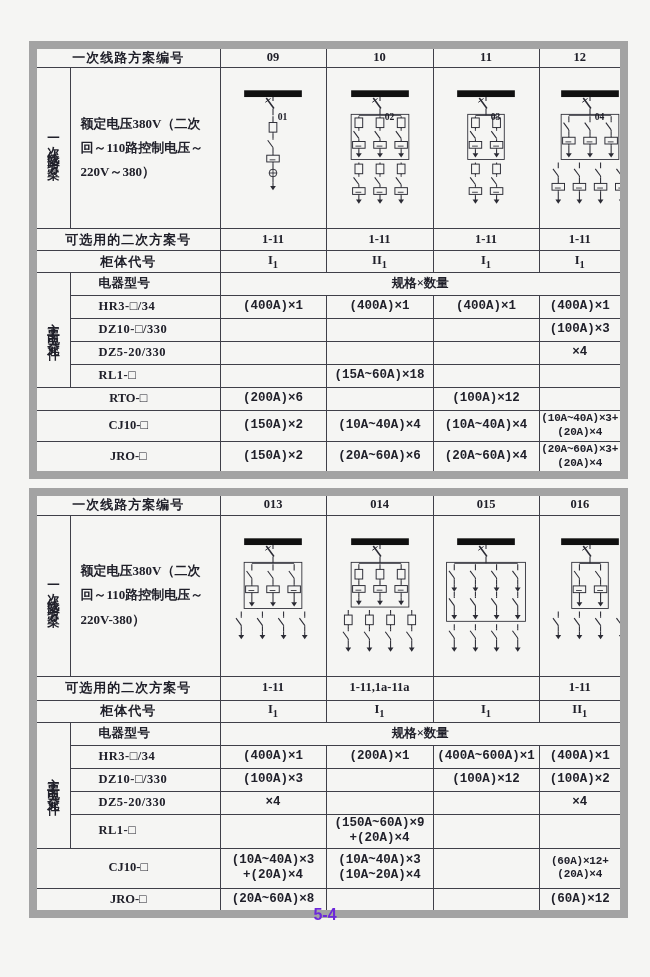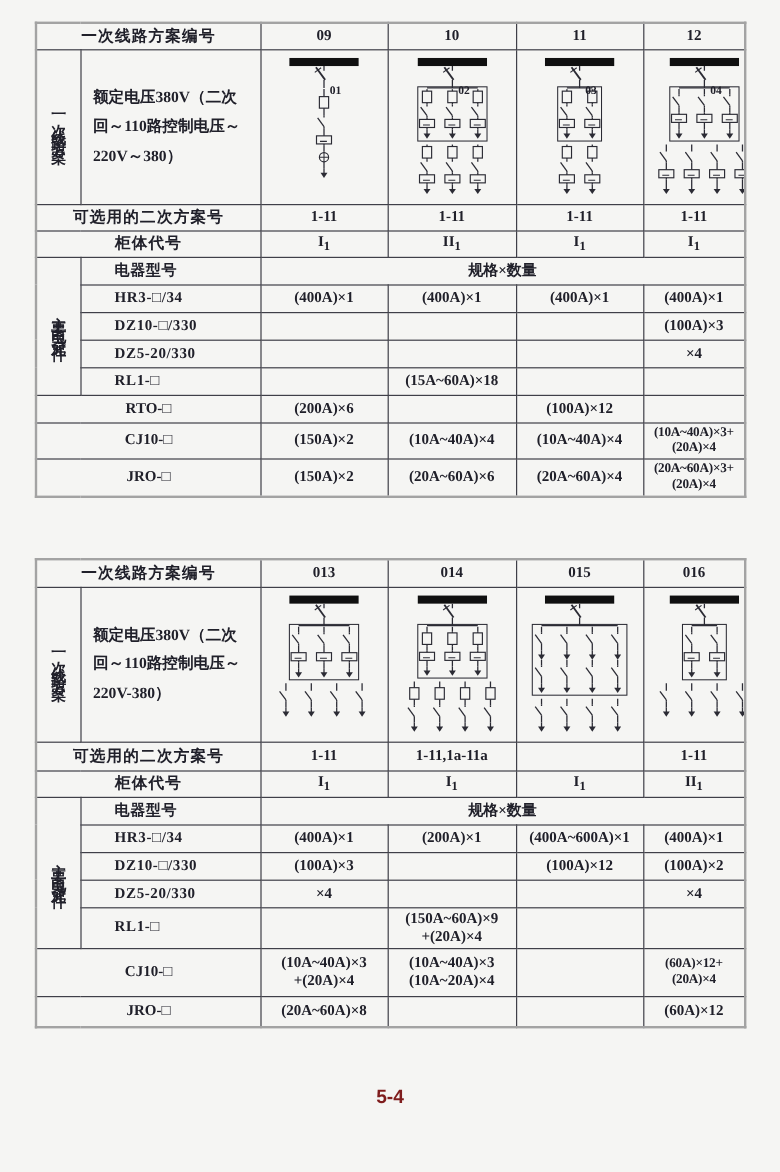--- a/index.html
+++ b/index.html
@@ -6,21 +6,22 @@
   body{
     width:650px;height:977px;position:relative;
     background:#f5f5f3;
     font-family:"Liberation Serif","DejaVu Serif",serif;
     color:#20202a;
   }
   .page{position:absolute;inset:0;}
   table.tbl{
     border-collapse:collapse;table-layout:fixed;
     position:absolute;left:29px;width:591px;
-    border:2px solid #a3a3a3;
+    border:8px solid #a3a3a3;
+    margin-top:23px;
   }
   #t1{top:18px;}
   #t2{top:465px;}
   td{
     border:1px solid #3f3f48;
     font-weight:bold;text-align:center;vertical-align:middle;
     font-size:12.5px;line-height:1.25;padding:1px 3px;
     overflow:hidden;
   }
   .r22{height:22px}.r23{height:23px}.r24{height:24px}
@@ -28,29 +29,29 @@
   .rdiag{height:128px}
   .lblcell{font-size:13px;letter-spacing:1px;}
   .vcell{padding:0;}
   .vtext{
     writing-mode:vertical-lr;text-orientation:upright;
     display:inline-block;letter-spacing:5px;font-size:12.5px;line-height:1;
   }
   .desc{
     text-align:left;padding:6px 10px;font-size:13px;line-height:1.85;
   }
-  .diagcell{padding:1px 0;text-align:center;}
+  .diagcell{padding:17px 0;text-align:center;}
   svg.diagram{display:block;margin:0 auto;width:100px;height:126px;}
-  .pre{white-space:pre-line;}
+  .pre{white-space:pre-line;font-family:Liberation Mono, monospace;}
   .small{font-size:11px;letter-spacing:-0.2px;padding:1px 1px;}
   .rowlabel{text-align:left;padding-left:28px;letter-spacing:0.5px;}
   .pagenum{
     position:absolute;top:906px;left:0;width:650px;text-align:center;
     font-family:"Liberation Sans","DejaVu Sans",sans-serif;
-    font-weight:bold;font-size:16px;color:#7f1d1d;
+    font-weight:bold;font-size:16px;color:#6d28d9;
   }
 </style>
 </head>
 <body>
 
 <div class="page">
 
   <table class="tbl" id="t1">
     <colgroup>
       <col style="width:37px">

